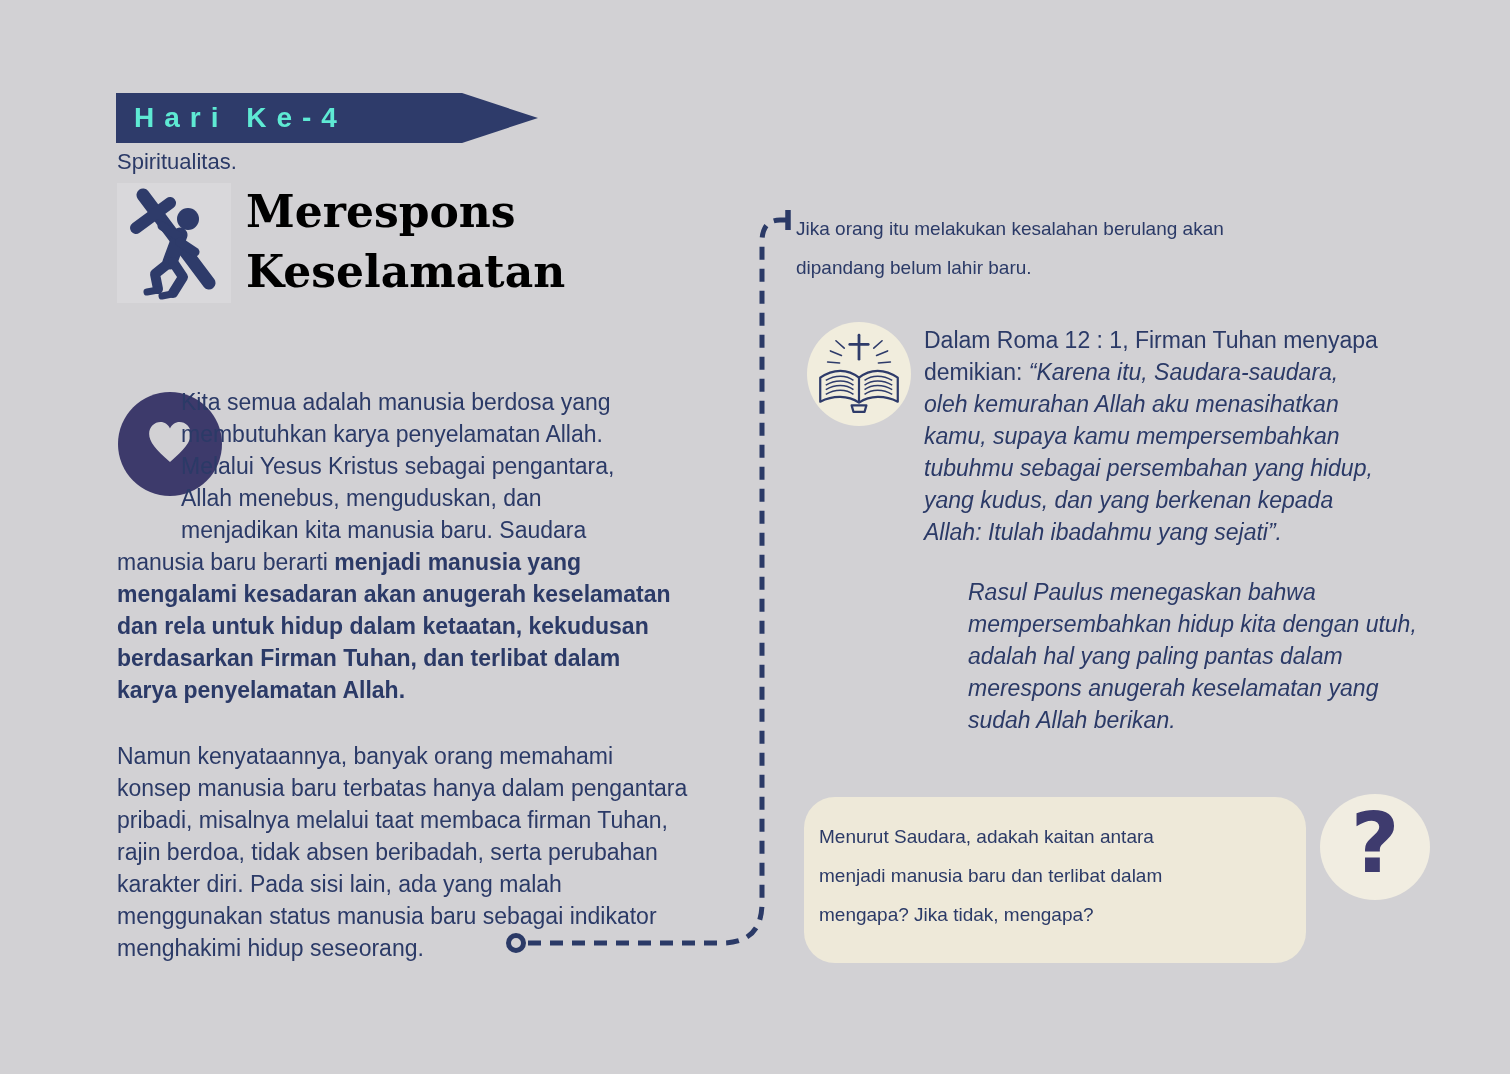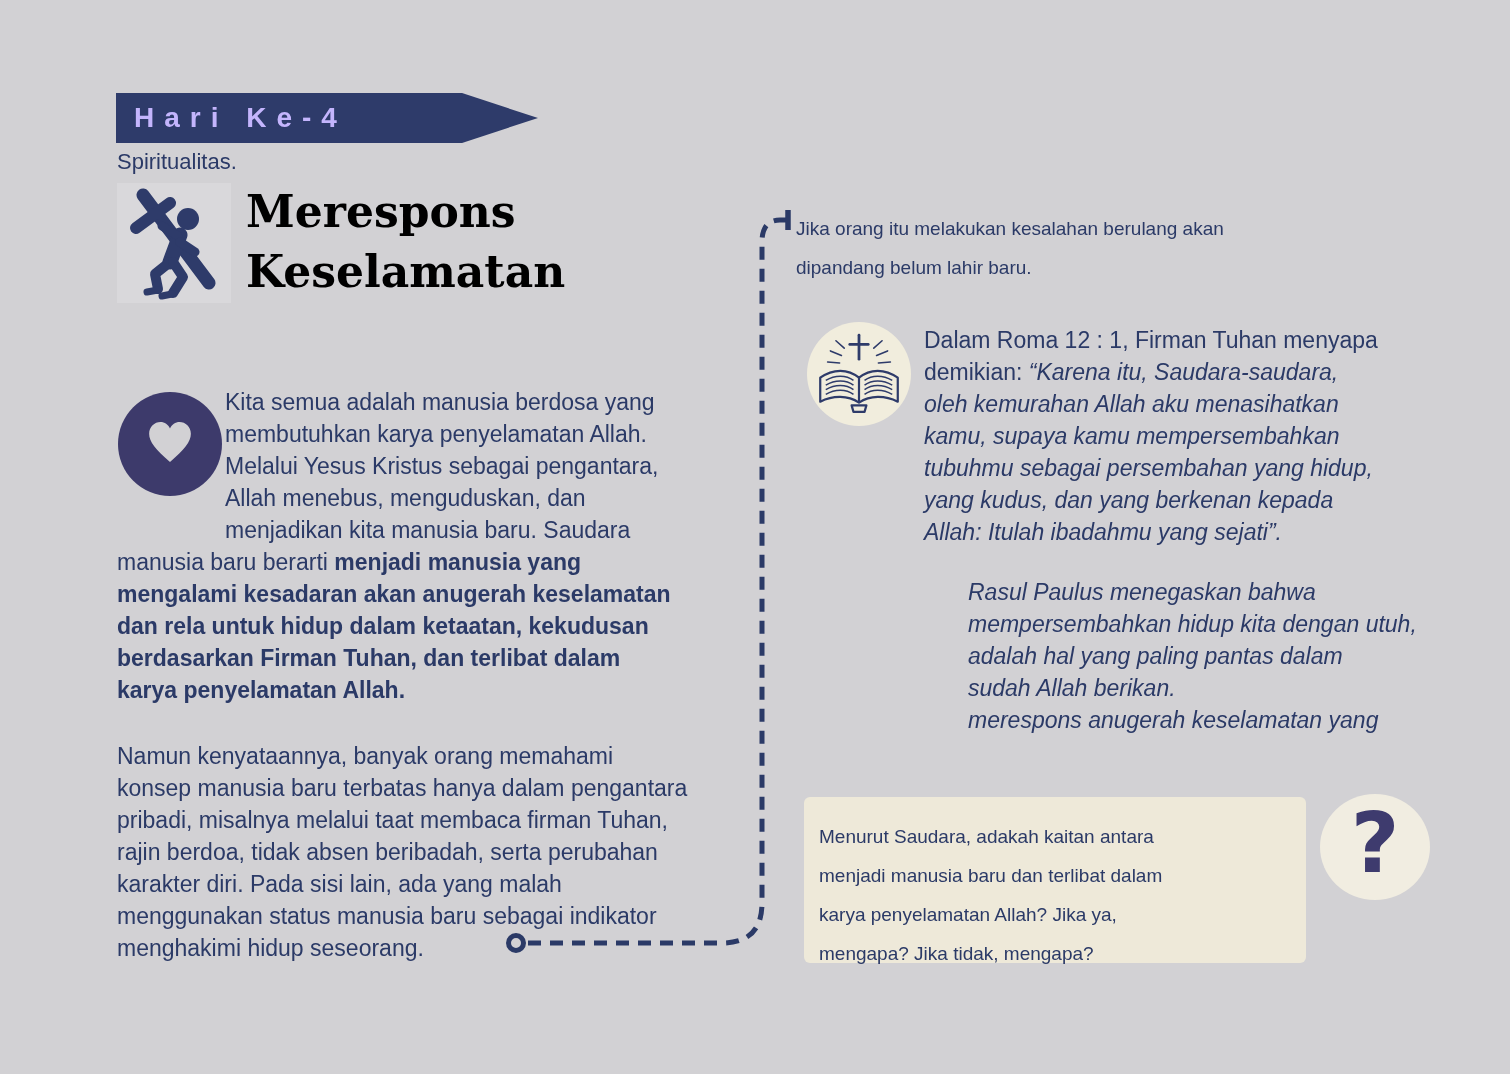--- a/index.html
+++ b/index.html
@@ -15,46 +15,46 @@
   .bold{font-weight:700;}
   .ital{font-style:italic;}
   
   .banner{
     left:116px;top:93px;width:422px;height:50px;
     background:#2e3b6a;
     clip-path:polygon(0 0,82% 0,100% 50%,82% 100%,0 100%);
     display:flex;align-items:center;
   }
   .banner span{
-    color:#c4b5fd;font-weight:700;font-size:28px;letter-spacing:10px;
+    color:#5eead4;font-weight:700;font-size:28px;letter-spacing:10px;
     padding-left:18px;white-space:nowrap;
   }
   .category{left:117px;top:149px;font-size:22px;}
   .icon-box{left:117px;top:183px;width:114px;height:120px;background:#d9d8db;}
   .title{
     left:246px;top:182px;
     font-family:"DejaVu Serif",serif;font-weight:700;
     font-size:44px;line-height:60px;color:#000000;white-space:nowrap;
   }
   .heart-badge{
     left:118px;top:392px;width:104px;height:104px;border-radius:50%;
     background:#3d3a6b;display:flex;align-items:center;justify-content:center;
   }
   .p1{left:117px;top:386px;width:640px;}
-  .p1 .ind{margin-left:108px;}
+  .p1 .ind{margin-left:64px;}
   .p2{left:117px;top:740px;width:640px;}
   .callout{left:796px;top:206px;width:600px;}
   .bible-badge{
     left:807px;top:322px;width:104px;height:104px;border-radius:50%;
     background:#f1eddd;display:flex;align-items:center;justify-content:center;
   }
   .scripture{left:924px;top:324px;width:520px;}
   .commentary{left:924px;top:576px;width:500px;margin-left:44px;}
   .qbox{
-    left:804px;top:797px;width:502px;height:166px;border-radius:6px;
+    left:804px;top:797px;width:502px;height:166px;border-radius:31px;
     background:#eee9d9;box-sizing:border-box;padding:17px 3px 0 15px;
   }
   .qmark-badge{
     left:1320px;top:794px;width:110px;height:106px;border-radius:50%;
     background:#f1ede1;display:flex;align-items:center;justify-content:center;
   }
   .qmark-badge span{
     font-weight:700;font-size:84px;color:#3e3b6e;
     font-family:"DejaVu Sans",sans-serif;line-height:1;padding-bottom:8px;
   }
@@ -172,28 +172,27 @@
     <div class="line ital">kamu, supaya kamu mempersembahkan</div>
     <div class="line ital">tubuhmu sebagai persembahan yang hidup,</div>
     <div class="line ital">yang kudus, dan yang berkenan kepada</div>
     <div class="line ital">Allah: Itulah ibadahmu yang sejati”.</div>
   </div>
 
   <div class="abs commentary">
     <div class="line ital">Rasul Paulus menegaskan bahwa</div>
     <div class="line ital">mempersembahkan hidup kita dengan utuh,</div>
     <div class="line ital">adalah hal yang paling pantas dalam</div>
+    <div class="line ital">merespons anugerah keselamatan yang</div>
     <div class="line ital">sudah Allah berikan.</div>
-    <div class="line ital">merespons anugerah keselamatan yang</div>
   </div>
 
   <div class="abs qbox">
     <div class="line33">Menurut Saudara, adakah kaitan antara</div>
     <div class="line33">menjadi manusia baru dan terlibat dalam</div>
-    <div class="line33">karya penyelamatan Allah? Jika ya,</div>
     <div class="line33">mengapa? Jika tidak, mengapa?</div>
   </div>
 
   <div class="abs qmark-badge">
     <span>?</span>
   </div>
 
 </div>
 
 </body></html>

